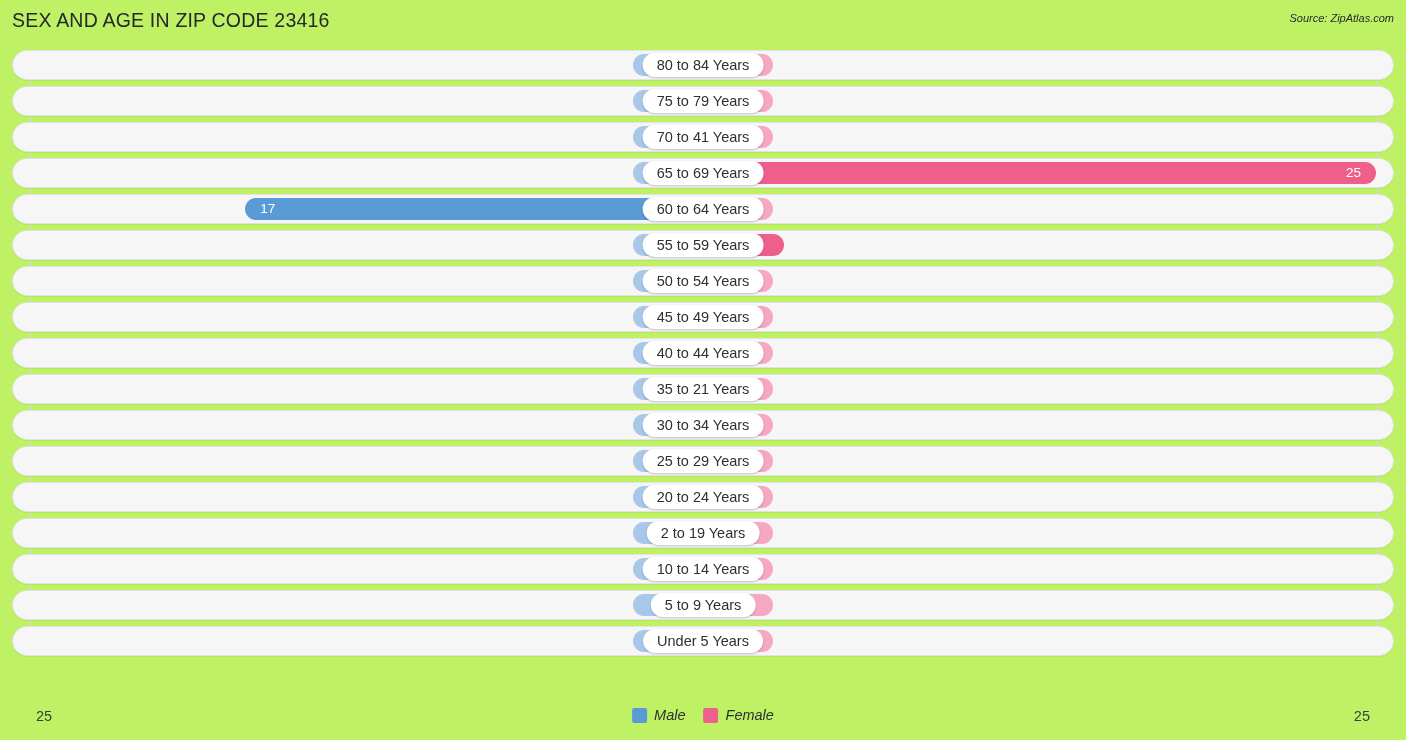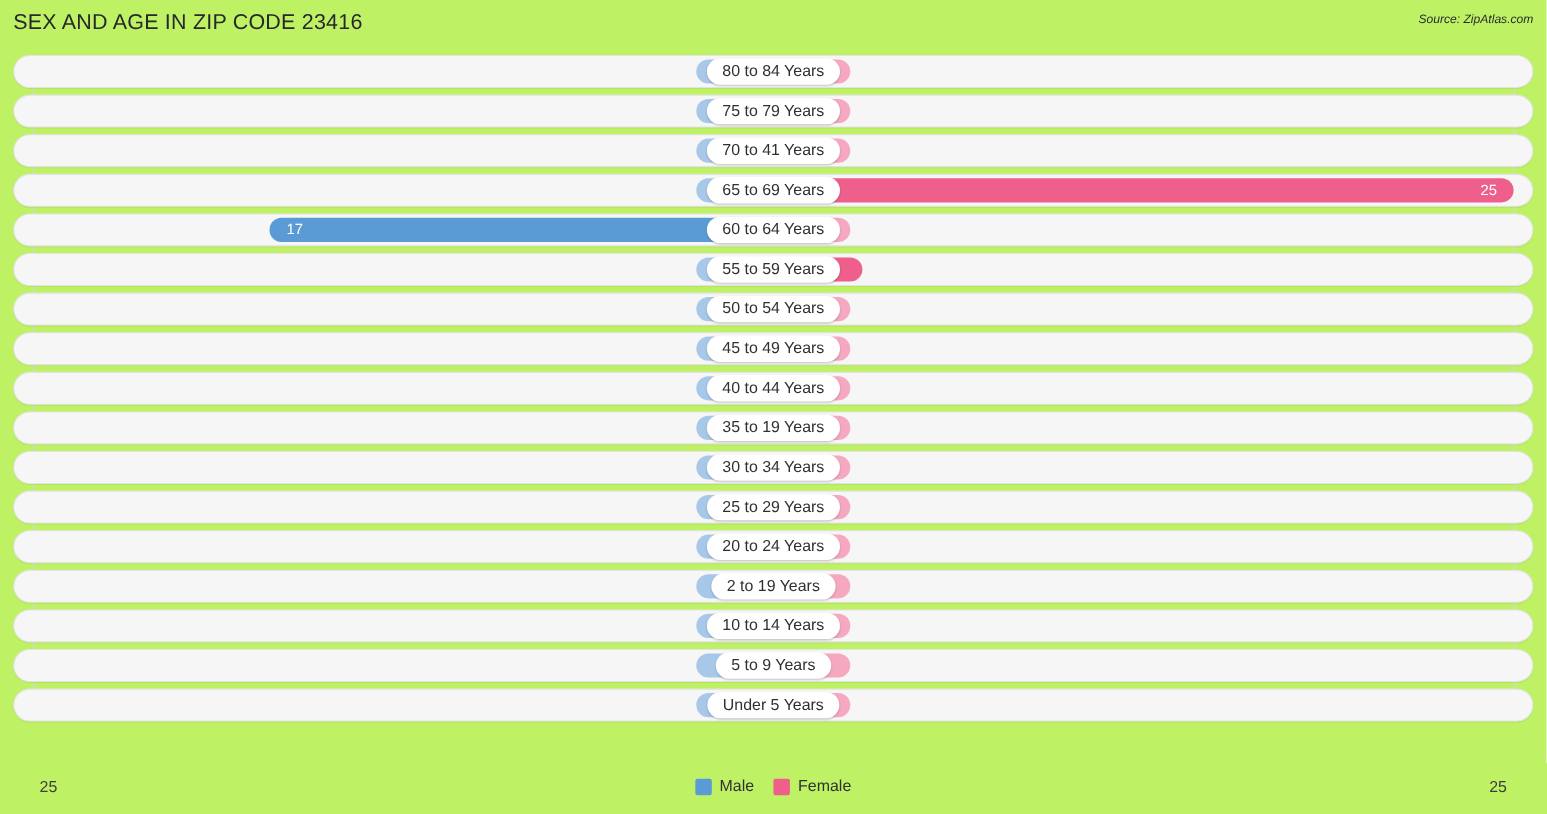--- a/index.html
+++ b/index.html
@@ -89,21 +89,21 @@
     font-size: 14.5px; color: #3d3d42;
   }
   .tick-left  { left: 36px; }
   .tick-right { right: 36px; }
 
   .legend {
     position: absolute; left: 50%; top: 5px; transform: translateX(-50%);
     display: flex; align-items: center; gap: 18px;
     white-space: nowrap;
   }
-  .legend-item { display: flex; align-items: center; gap: 7px; }
+  .legend-item { display: flex; align-items: center; gap: 7px; font-style: italic; }
   .swatch { width: 15px; height: 15px; border-radius: 2px; display: inline-block; }
   .legend-label { font-size: 14.5px; color: #2f3034; }
 </style>
 </head>
 <body>
 
 <div class="page">
 
   <div class="header">
     <div class="title">SEX AND AGE IN ZIP CODE 23416</div>
@@ -175,21 +175,21 @@
           <div class="bar bar-female c-female-zero" style="width: 70px;"></div>
           <div class="val val-male">0</div>
           <div class="val val-female">0</div>
           <div class="cat">40 to 44 Years</div>
         </div>
         <div class="row">
           <div class="bar bar-male c-male-zero" style="width: 70px;"></div>
           <div class="bar bar-female c-female-zero" style="width: 70px;"></div>
           <div class="val val-male">0</div>
           <div class="val val-female">0</div>
-          <div class="cat">35 to 19 Years</div>
+          <div class="cat">35 to 21 Years</div>
         </div>
         <div class="row">
           <div class="bar bar-male c-male-zero" style="width: 70px;"></div>
           <div class="bar bar-female c-female-zero" style="width: 70px;"></div>
           <div class="val val-male">0</div>
           <div class="val val-female">0</div>
           <div class="cat">30 to 34 Years</div>
         </div>
         <div class="row">
           <div class="bar bar-male c-male-zero" style="width: 70px;"></div>

